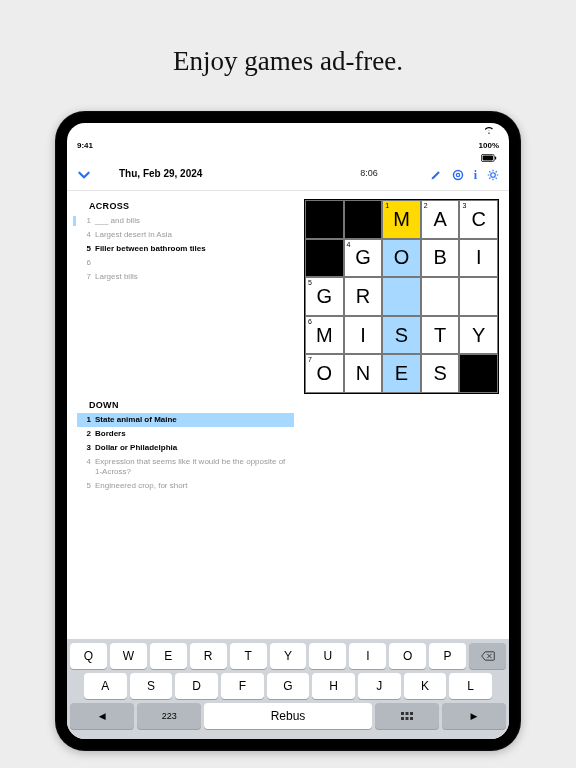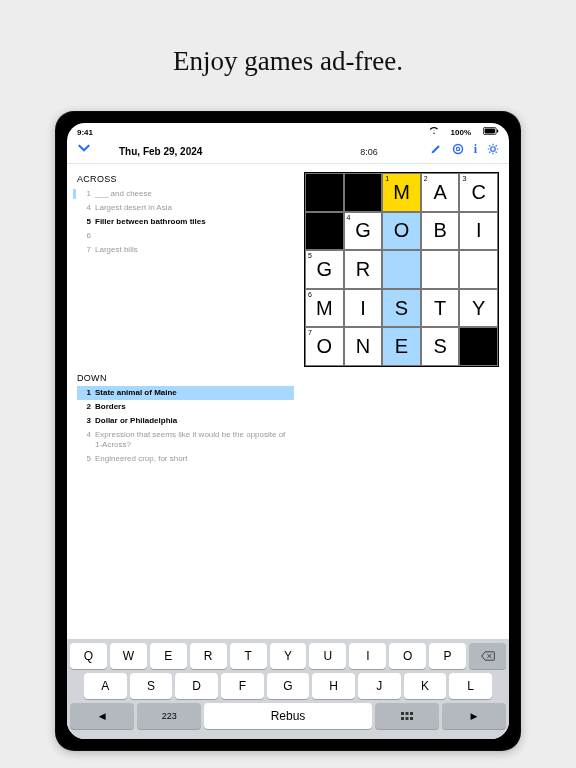--- a/index.html
+++ b/index.html
@@ -21,21 +21,21 @@
     margin-top: 46px;
     text-align: center;
   }
 
   
   .device {
     width: 466px;
     height: 640px;
     margin-top: 34px;
     background: #000;
-    border-radius: 19px;
+    border-radius: 30px;
     padding: 12px;
     box-shadow: 0 2px 10px rgba(0,0,0,0.25), inset 0 0 2px rgba(255,255,255,0.2);
     position: relative;
   }
   .screen {
     background: #fff;
     width: 100%;
     height: 100%;
     border-radius: 18px;
     overflow: hidden;
@@ -46,41 +46,41 @@
 
   
   .status {
     display: flex;
     justify-content: space-between;
     align-items: center;
     font-size: 8px;
     padding: 4px 10px 2px;
     font-weight: 600;
   }
-  .status .right { display: flex; align-items: center; gap: 12px; }
+  .status .right { display: flex; align-items: center; gap: 4px; flex-direction: column; }
 
   
   .toolbar {
     display: flex;
-    align-items: flex-end;
+    align-items: flex-start;
     padding: 2px 10px 6px;
     gap: 6px;
     border-bottom: 1px solid #e5e5e5;
     font-size: 10px;
   }
   .tb-date { font-weight: 700; flex: 0 0 auto; margin-left: 22px; }
   .tb-timer { margin-left: auto; margin-right: 46px; font-size: 9px; color:#222;}
   .tb-icons { display: flex; gap: 10px; align-items: center; }
   .tb-icons svg, .tb-icons .gear { width: 12px; height: 12px; }
   .chev { color: #2a6df4; }
 
   
   .content { display: flex; flex: 1; padding: 8px 10px 0; gap: 10px; overflow:hidden;}
   .clues { flex: 1; font-size: 8px; display: flex; flex-direction: column; }
-  .clue-section-title { font-weight: 400; font-size: 9px; margin: 2px 0 3px; letter-spacing: .3px;}
+  .clue-section-title { font-weight: 700; font-size: 9px; margin: 2px 12px 3px; letter-spacing: .3px;}
   .clue-list { list-style: none; margin-bottom: 14px; }
   .clue-list li { display: flex; padding: 2px 2px 2px 0; line-height: 1.25; }
   .clue-num { width: 14px; text-align: right; font-weight: 700; margin-right: 4px; flex-shrink:0;}
   .clue-text { flex: 1; }
   .clue-list li.faded .clue-num,
   .clue-list li.faded .clue-text { color: #9a9a9a; font-weight: 400;}
   .clue-list li.current { background: #a7d8ff; }
   .clue-list li.current .clue-num,
   .clue-list li.current .clue-text { font-weight: 700; color: #000; }
   .clue-list li.bold .clue-num,
@@ -199,21 +199,21 @@
         </span>
       </span>
     </div>
 
     <div class="content">
       <div class="clues">
         <div class="clue-section-title">ACROSS</div>
         <ul class="clue-list across-block" id="across-list">
             <li class="faded barred">
               <span class="clue-num">1</span>
-              <span class="clue-text">___ and cheese</span>
+              <span class="clue-text">___ and bills</span>
             </li>
             <li class="faded">
               <span class="clue-num">4</span>
               <span class="clue-text">Largest desert in Asia</span>
             </li>
             <li class="bold">
               <span class="clue-num">5</span>
               <span class="clue-text">Filler between bathroom tiles</span>
             </li>
             <li class="faded">

